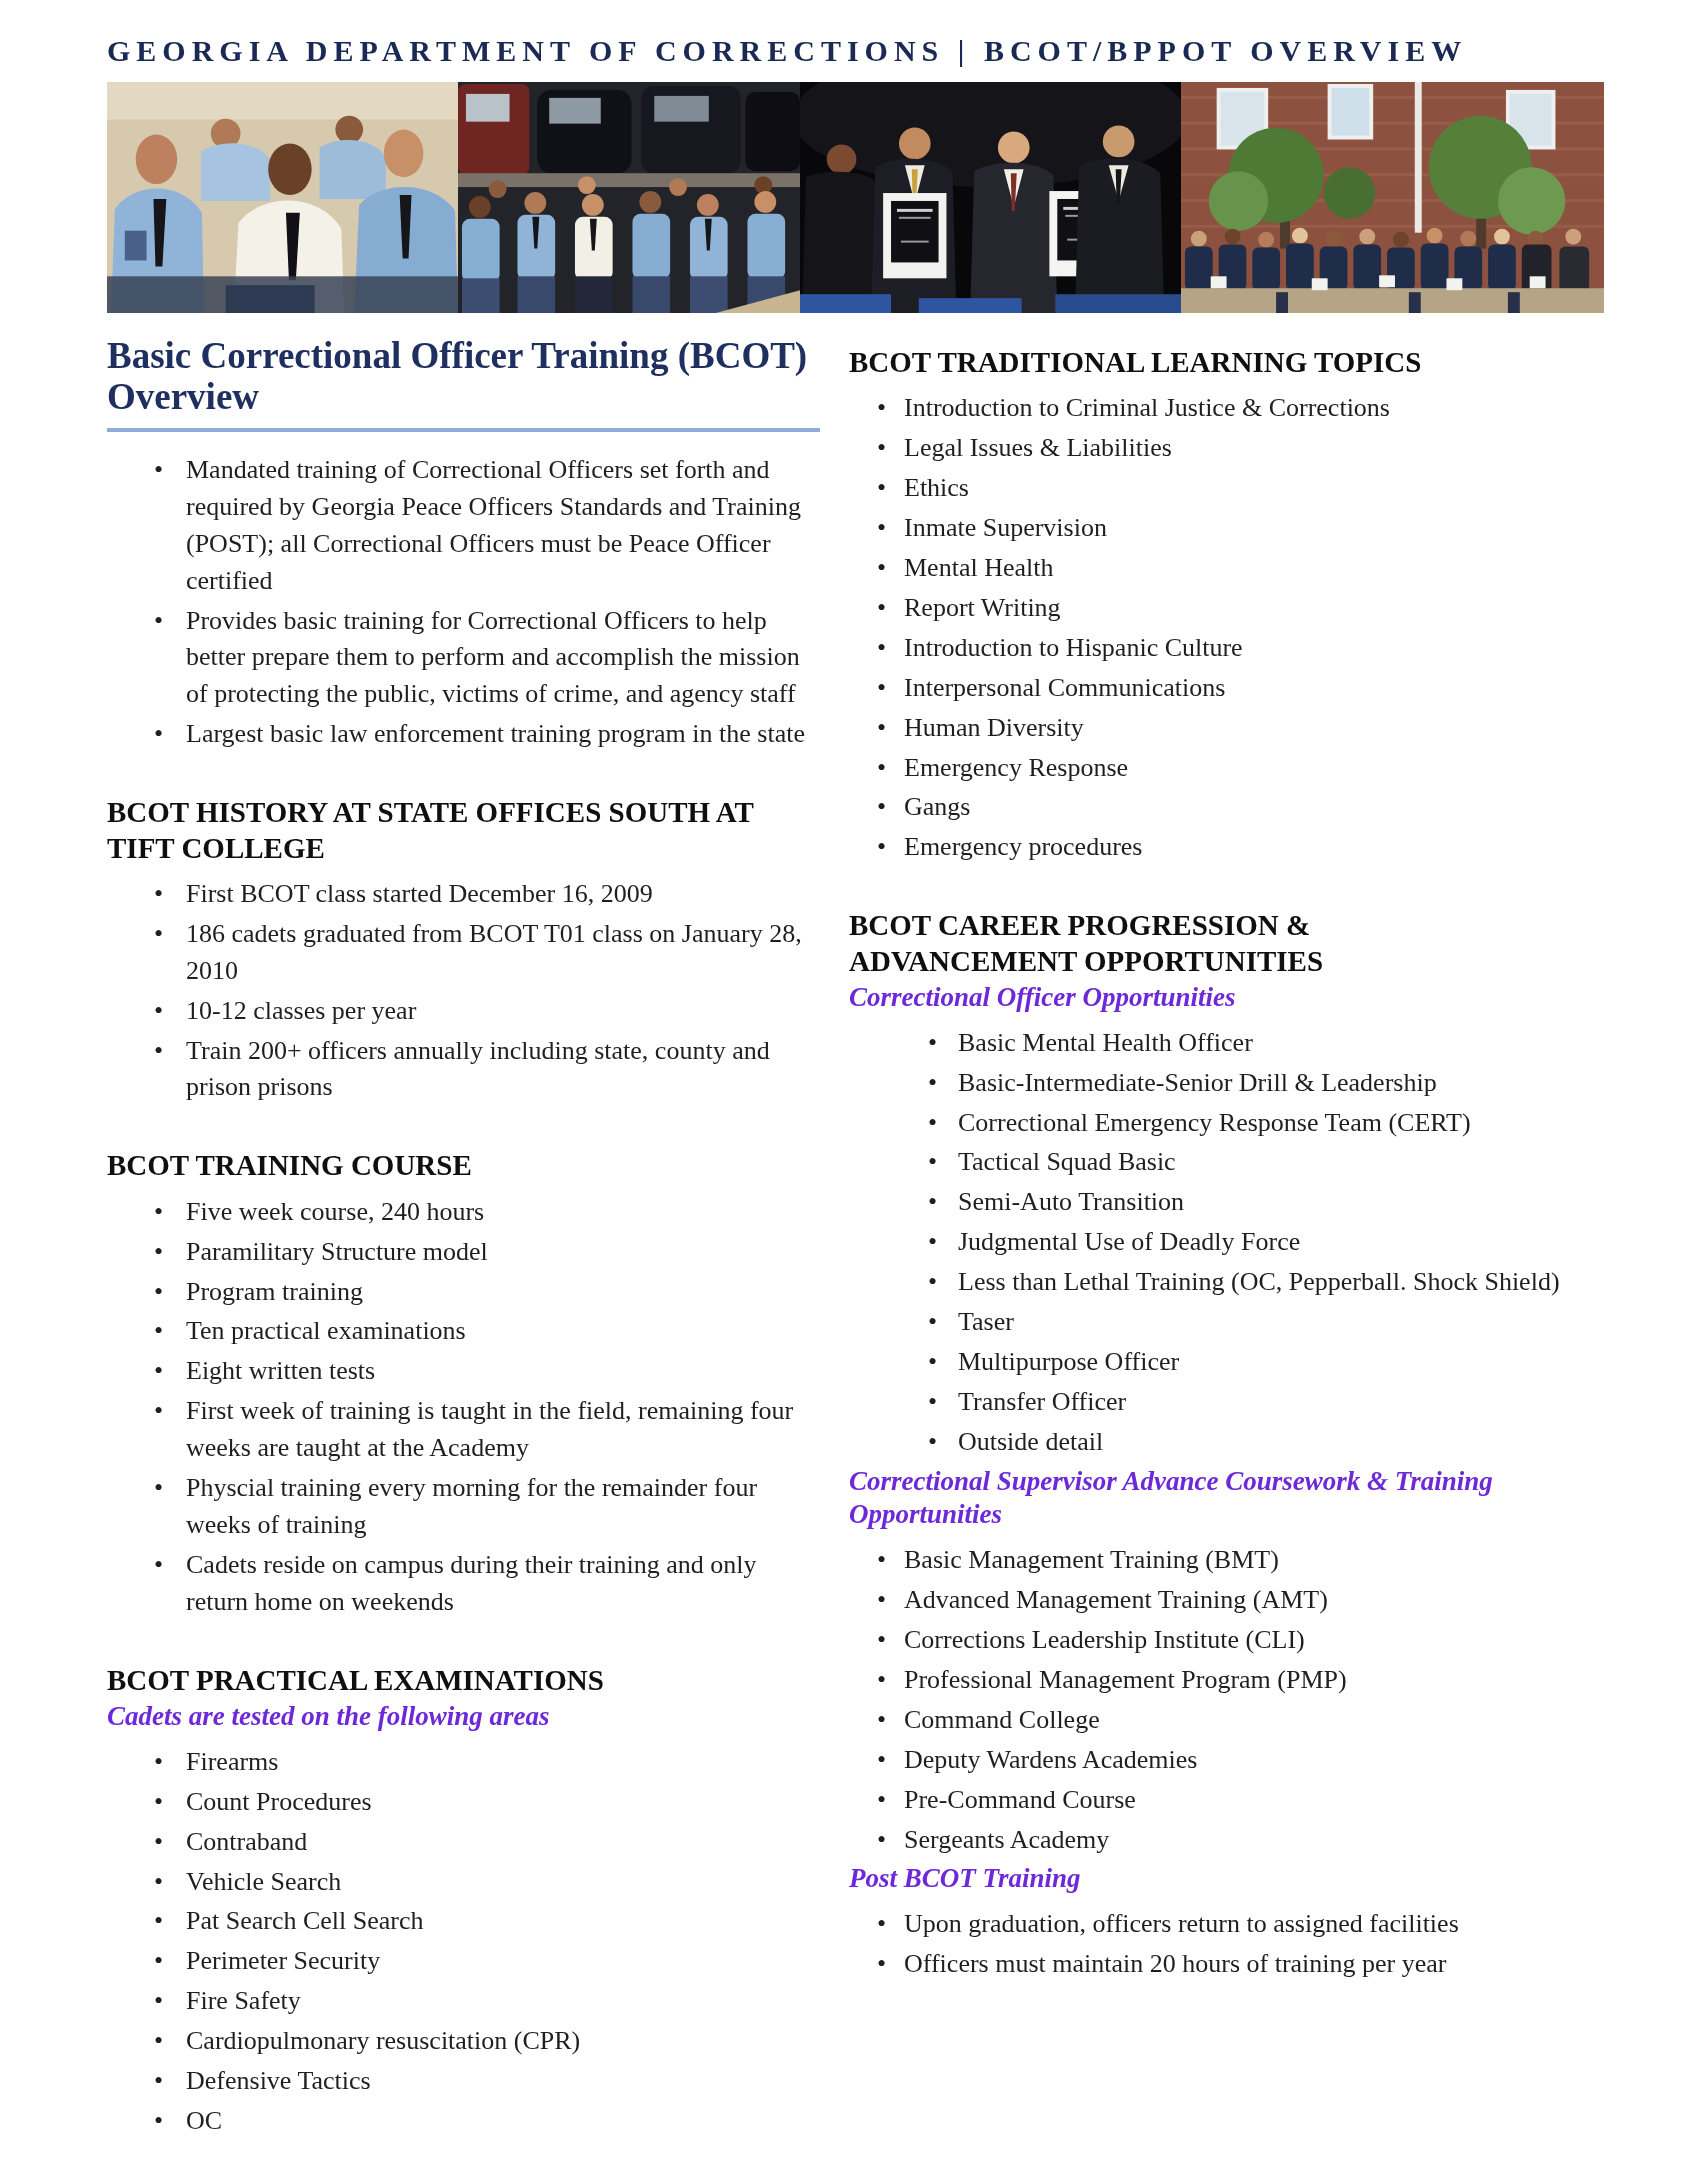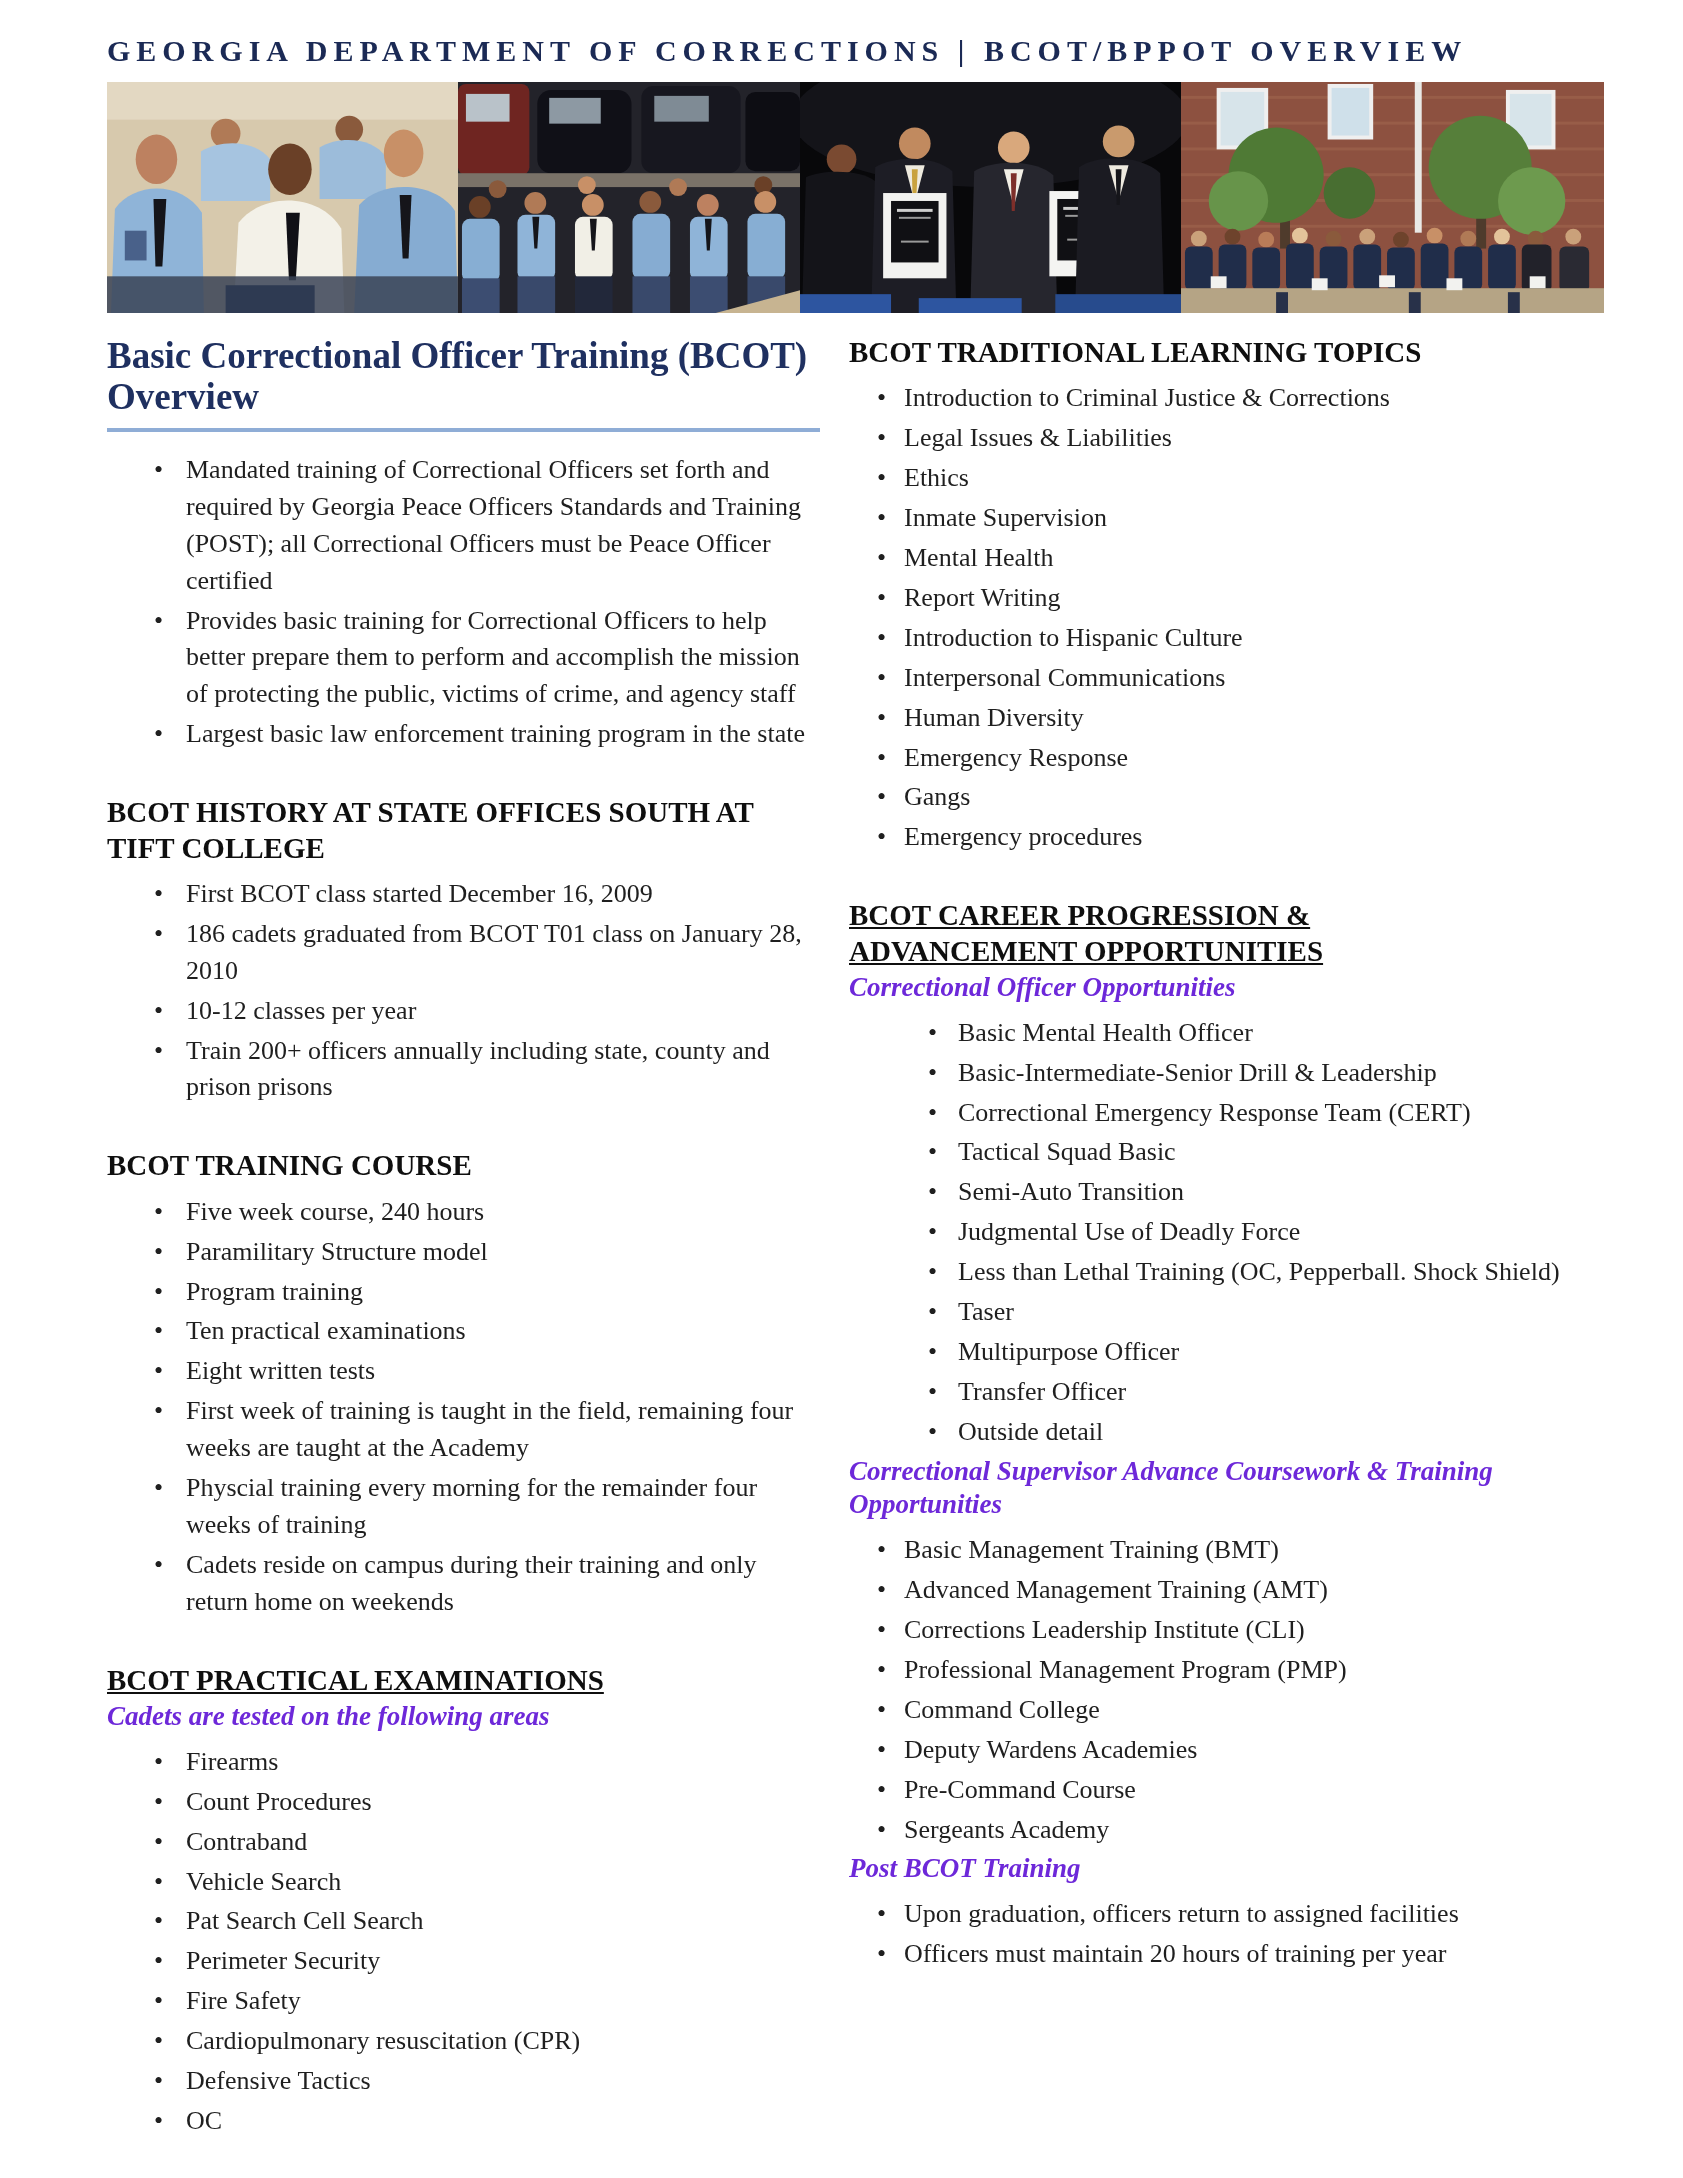--- a/index.html
+++ b/index.html
@@ -44,22 +44,22 @@
   .h1-rule {
     height:4px; background:#8fadd6;
     margin:10px 0 20px 0;
   }
   h2 {
     margin:42px 0 10px 0;
     font-size:29px; line-height:1.22;
     color:#0f0f0f; font-weight:bold;
     max-width:693px;
   }
-  h2.first { margin-top:0; }
-  h2.tight { margin-bottom:2px;text-decoration:underline; }
+  h2.first { margin-top:10px; }
+  h2.tight { margin-bottom:2px; }
   .subhead {
     font-size:27px; font-weight:bold; font-style:italic;
     color:#6d28d9; line-height:1.25;
     margin:2px 0 10px 0;
   }
   .subhead.standalone { }
   .subhead.narrow { max-width:673px; }
   ul.bullets { list-style:none; margin:4px; padding:0; }
   ul.bullets li {
     position:relative;

